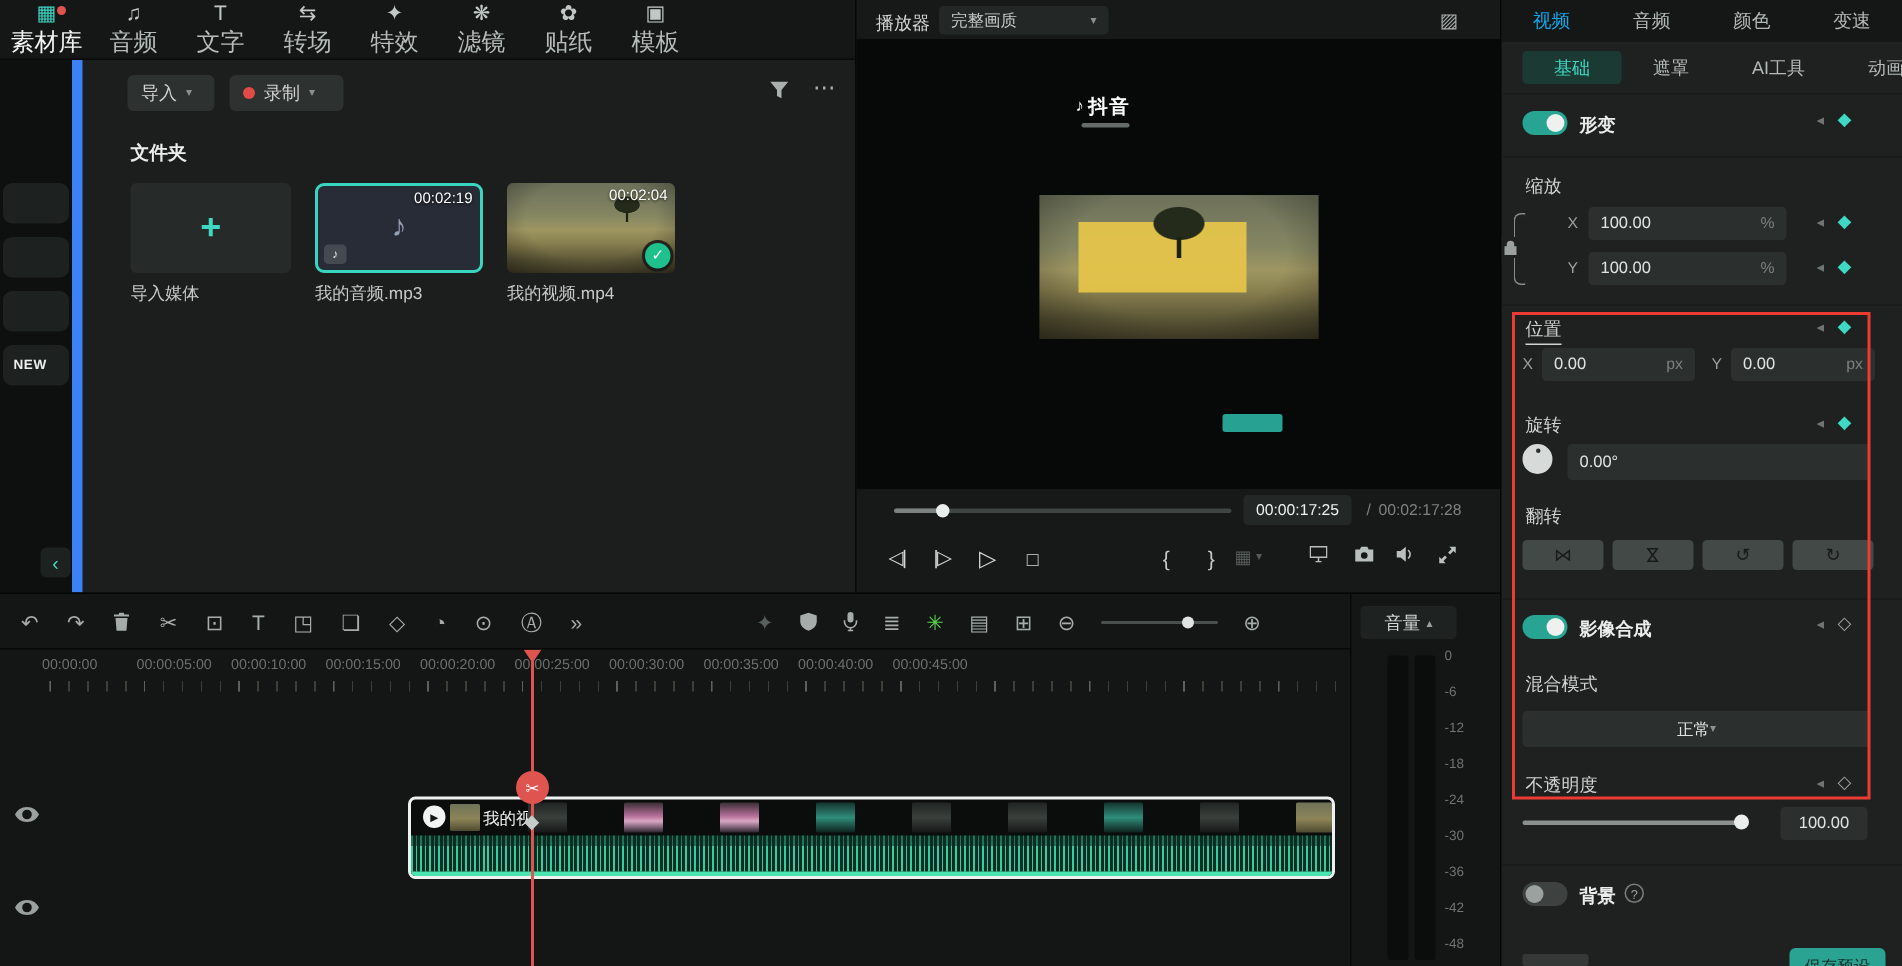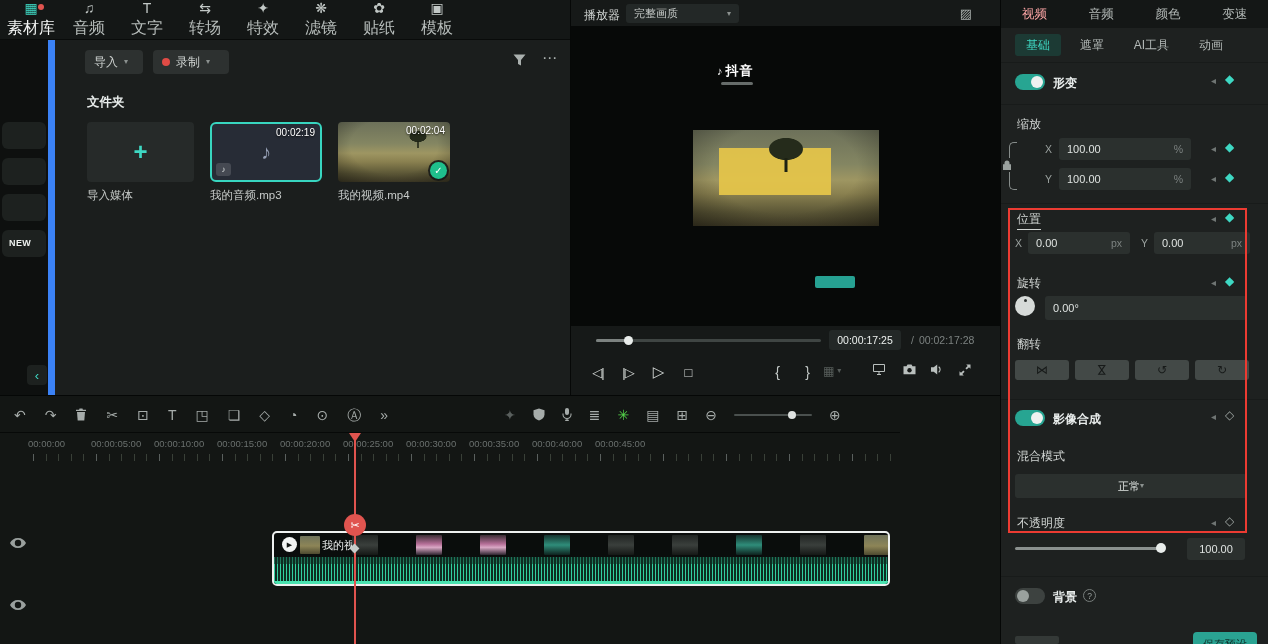--- a/index.html
+++ b/index.html
@@ -113,23 +113,23 @@
   .wave-bars.b2{height:24px;opacity:.45}
   .ph-line{position:absolute;left:354px;top:40px;width:2px;height:209px;background:#e0544f;z-index:6}
   .ph-cap{position:absolute;left:349px;top:37px;width:12px;height:9px;background:#e0544f;clip-path:polygon(0 0,100% 0,50% 100%);z-index:6}
   .ph-scissors{position:absolute;left:344px;top:118px;width:22px;height:22px;border-radius:50%;background:#e0544f;display:flex;align-items:center;justify-content:center;color:#fff;font-size:11px;z-index:7;cursor:pointer}
   .ph-diamond{position:absolute;left:351px;top:149px;width:7px;height:7px;background:#c6ccca;transform:rotate(45deg);z-index:7}
 
   
   #props{position:absolute;left:1000px;top:0;width:268px;height:644px;background:#1e2120;border-left:1px solid #050706}
   .pr-tabs{position:absolute;left:0;top:0;width:100%;height:28px;background:#141716;display:flex;align-items:center}
   .pr-tab{flex:1;text-align:center;font-size:12.5px;color:#b3b9b7;cursor:pointer}
-  .pr-tab.active{color:#fca5a5}
+  .pr-tab.active{color:#0ea5e9}
   .pr-subtabs{position:absolute;left:0;top:28px;width:100%;height:34px;display:flex;align-items:center;justify-content:space-between;padding:0 34px 0 14px}
-  .pill{height:22px;display:flex;align-items:center;padding:0 11px;border-radius:3px;font-size:12px;color:#b3b9b7;cursor:pointer;white-space:nowrap}
+  .pill{height:22px;display:flex;align-items:center;padding:0 21px;border-radius:3px;font-size:12px;color:#b3b9b7;cursor:pointer;white-space:nowrap}
   .pill.active{background:#1c3a34;color:#3ed8c3}
   .hr{position:absolute;left:0;width:100%;height:1px;background:#181b1a}
   .pr-row{position:absolute;left:0;width:100%;height:26px}
   .sec-label{position:absolute;left:52px;top:5px;font-size:12px;font-weight:bold;color:#e9edec}
   .sub-label{position:absolute;left:16px;font-size:12px;color:#d0d4d2}
   .tgl{position:absolute;left:14px;top:4px;width:30px;height:16px;border-radius:9px;cursor:pointer}
   .tgl.on{background:#27a592}
   .tgl.on::after{content:"";position:absolute;right:2px;top:2px;width:12px;height:12px;border-radius:50%;background:#eef1f0}
   .tgl.off{background:#3d4240}
   .tgl.off::after{content:"";position:absolute;left:2px;top:2px;width:12px;height:12px;border-radius:50%;background:#9aa19e}
@@ -350,20 +350,39 @@
       <span class="tool">▤</span>
       <span class="tool">⊞</span>
       <span class="tool">⊖</span>
       <span class="zoom-slider">
         <span class="zoom-knob"></span>
       </span>
       <span class="tool">⊕</span>
     </div>
   </div>
 
+  <div class="tl-vol">
+    <div class="vol-btn">
+      <span>音量</span>
+      <span class="up">▴</span>
+    </div>
+    <div class="meter" style="left:24px"></div>
+    <div class="meter" style="left:42px"></div>
+    <div class="meter-scale">
+      <span>0</span>
+      <span>-6</span>
+      <span>-12</span>
+      <span>-18</span>
+      <span>-24</span>
+      <span>-30</span>
+      <span>-36</span>
+      <span>-42</span>
+      <span>-48</span>
+    </div>
+  </div>
 
   <div class="tl-ruler">
     <div class="ruler-labels">
       <span>00:00:00</span>
       <span>00:00:05:00</span>
       <span>00:00:10:00</span>
       <span>00:00:15:00</span>
       <span>00:00:20:00</span>
       <span>00:00:25:00</span>
       <span>00:00:30:00</span>

